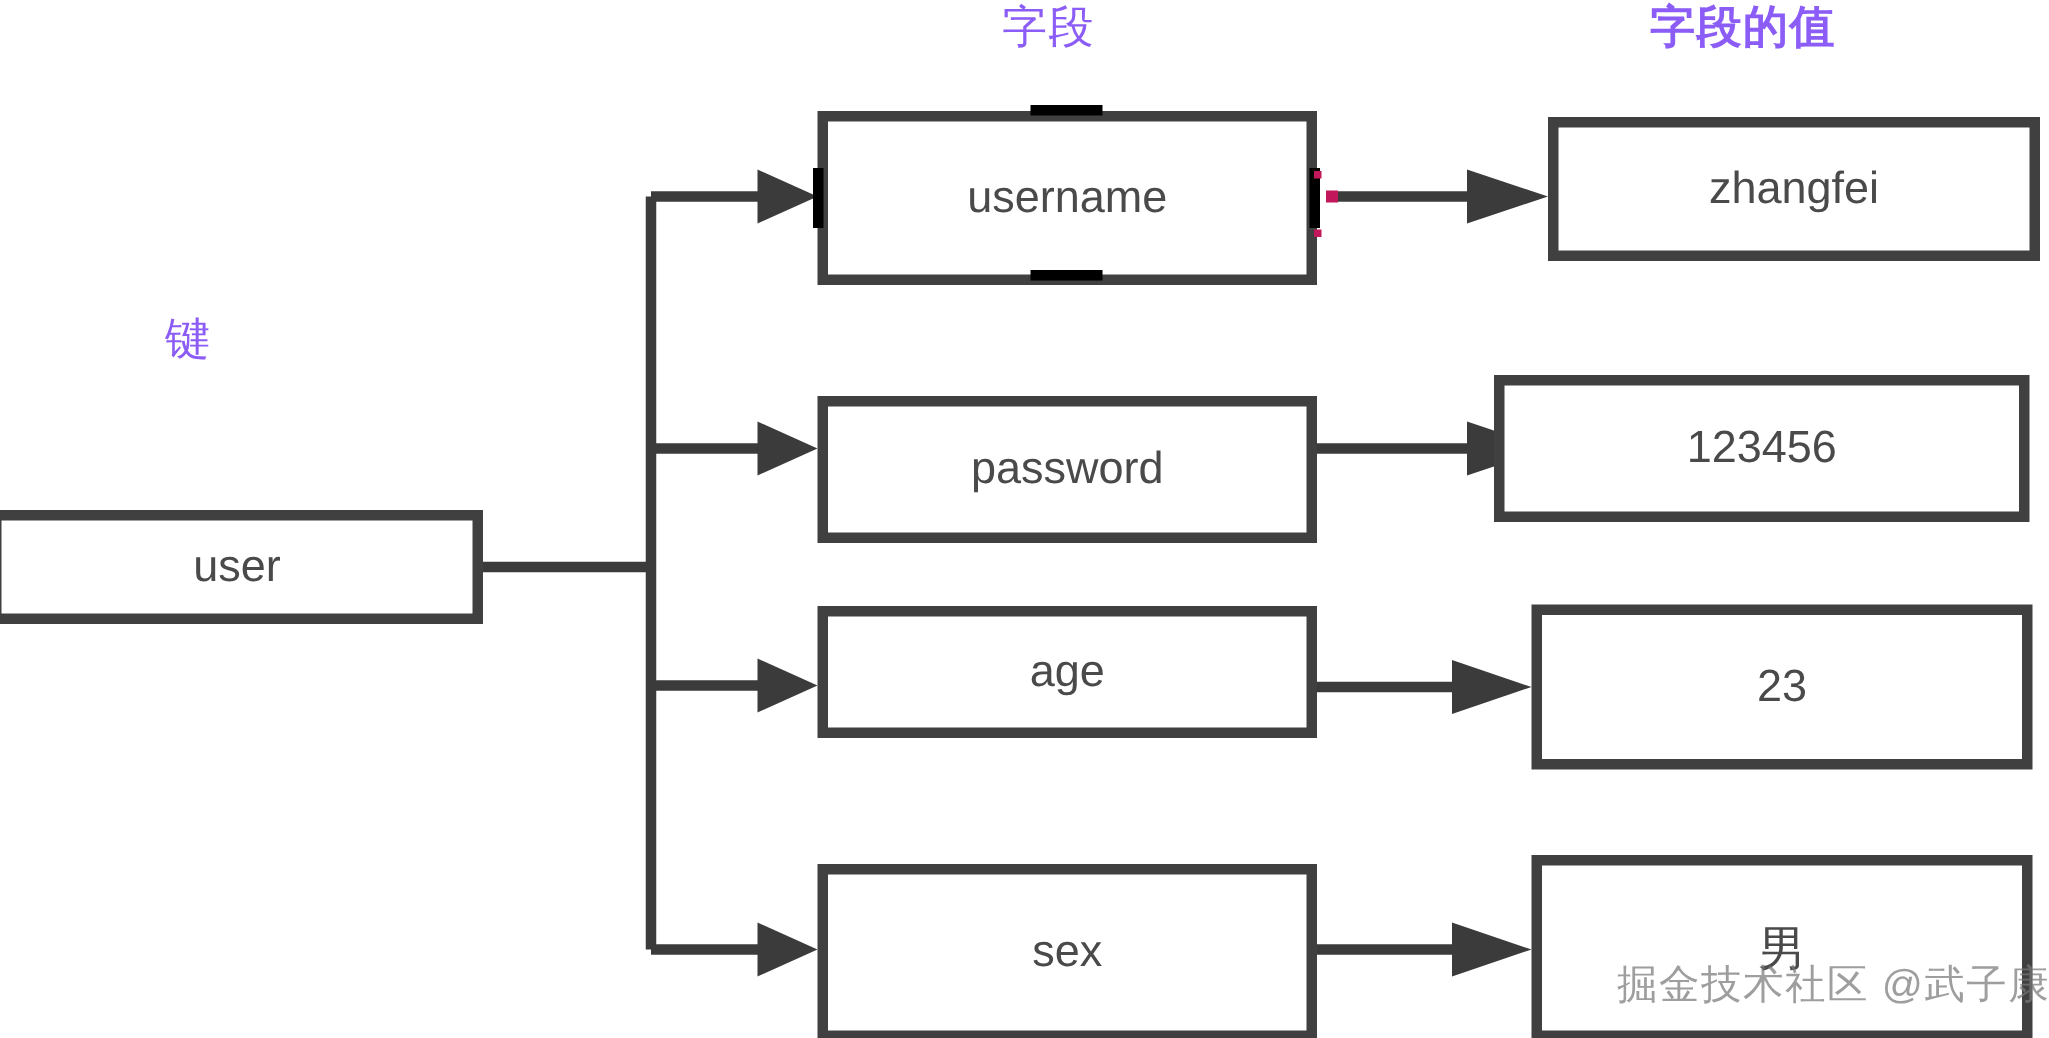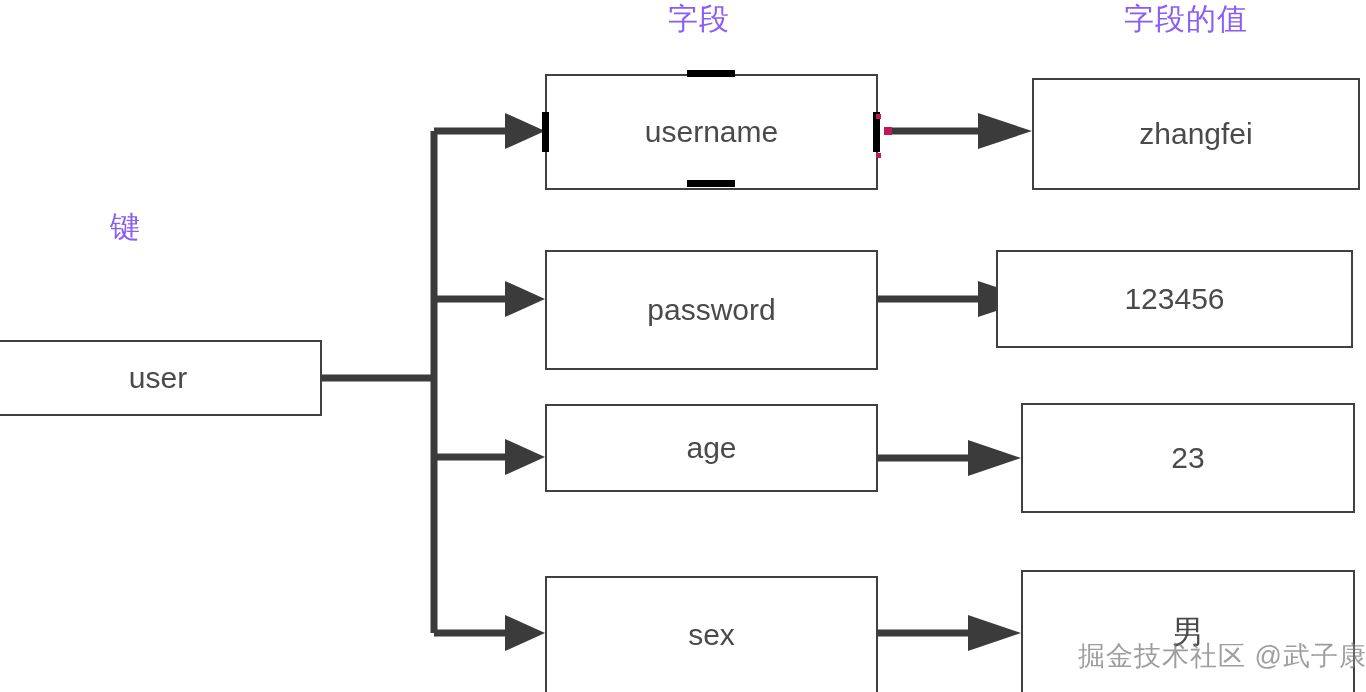--- a/index.html
+++ b/index.html
@@ -23,28 +23,28 @@
   .col-head {
     position: absolute;
     color: #8b5cf6;
     font-size: 30px;
     line-height: 1;
     white-space: nowrap;
     letter-spacing: 1px;
   }
   #head-key   { left: 110px;  top: 212px; }
   #head-field { left: 668px;  top: 4px;   }
-  #head-value { left: 1124px; top: 4px;   }
+  #head-value { left: 1100px; top: 4px; font-weight: bold;   }
 
   
   .node {
     position: absolute;
     box-sizing: border-box;
     background: #ffffff;
-    border: 2px solid #404040;
+    border: 7px solid #404040;
     display: flex;
     align-items: center;
     justify-content: center;
     color: #4a4a4a;
     font-size: 30px;
     line-height: 1;
     white-space: nowrap;
   }
   .node.cjk { font-size: 32px; }
 
@@ -55,26 +55,26 @@
     width: 328px;
     height: 76px;
   }
 
   
   .node-field {
     left: 545px;
     width: 333px;
   }
   #node-username { top: 74px;  height: 116px; }
-  #node-password { top: 250px; height: 120px;  }
+  #node-password { top: 264px; height: 98px;  }
   #node-age      { top: 404px; height: 88px; }
   #node-sex      { top: 576px; height: 118px; }
 
   
-  #node-zhangfei { left: 1032px; top: 78px;  width: 328px; height: 112px; }
+  #node-zhangfei { left: 1032px; top: 78px;  width: 328px; height: 96px; }
   #node-123456   { left: 996px; top: 250px; width: 357px; height: 98px;  }
   #node-23       { left: 1021px; top: 403px; width: 334px; height: 110px; }
   #node-male     { left: 1021px; top: 570px; width: 334px; height: 124px; }
 
   
   #wires {
     position: absolute;
     left: 0;
     top: 0;
     width: 1366px;

